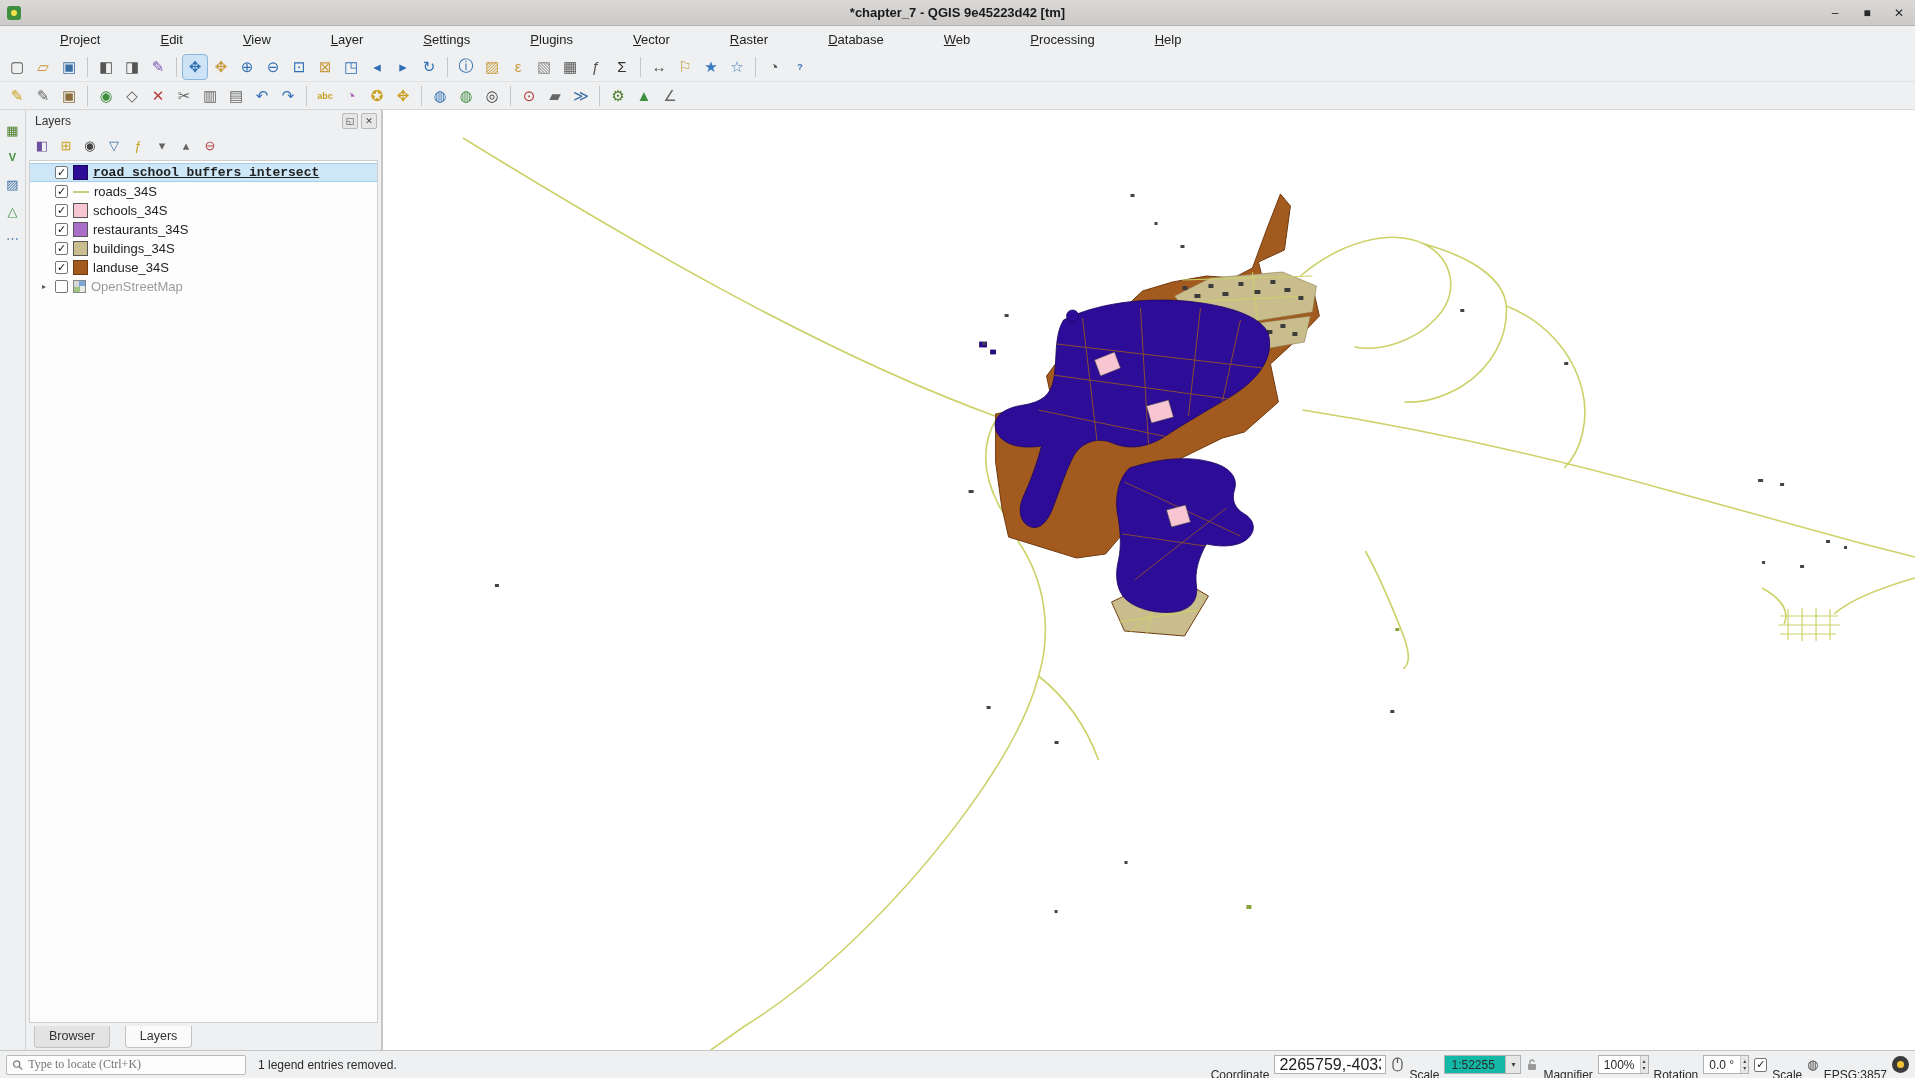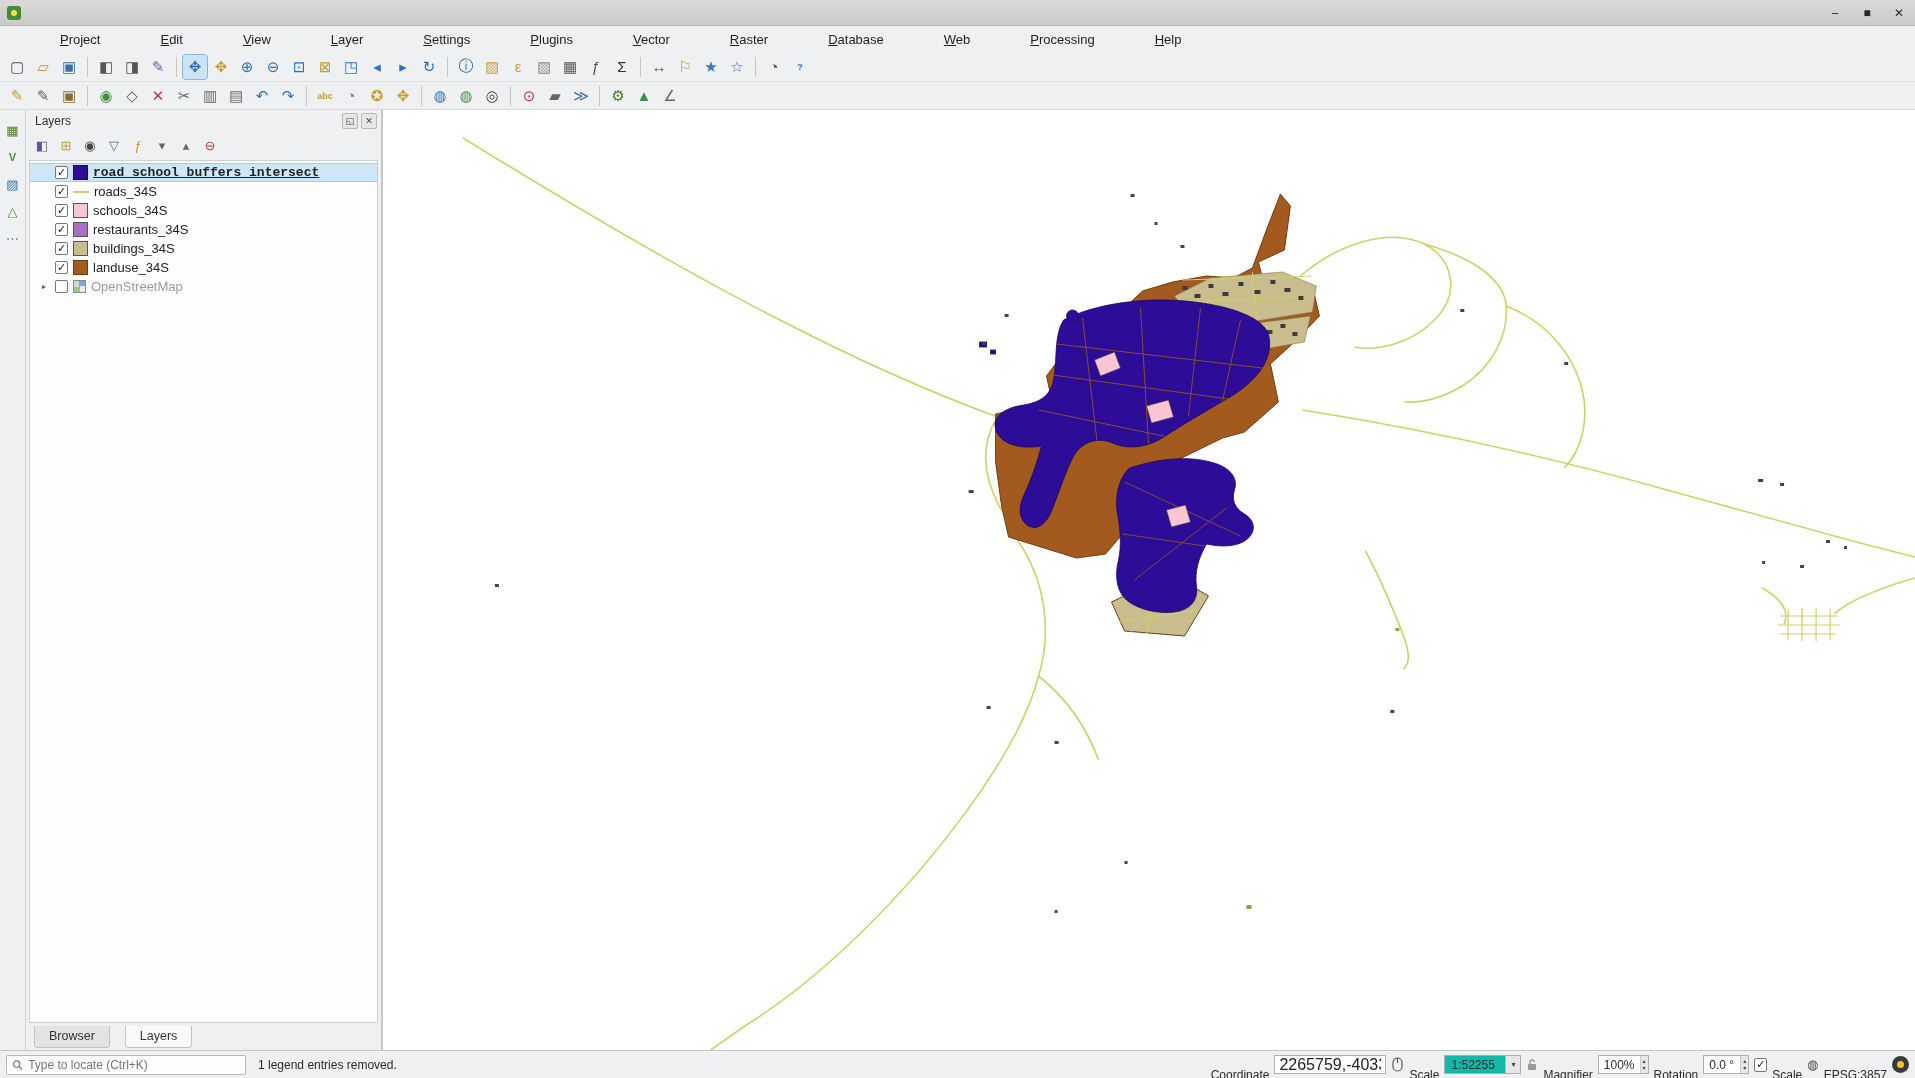--- a/index.html
+++ b/index.html
@@ -73,21 +73,21 @@
   .ptab.active { background:#fafafa; }
 
   
   .mapwrap { flex:1 1 auto; position:relative; background:#ffffff; overflow:hidden; border-left:1px solid #c6c6c6; }
   .mapwrap svg { position:absolute; inset:0; width:100%; height:100%; }
 
   
   .statusbar { height:28px; flex:0 0 28px; display:flex; align-items:center; gap:6px; padding:0 6px;
                background:#eff0f1; border-top:1px solid #c6c6c6; font-size:12px; color:#2a2a2a; }
   .locate { display:flex; align-items:center; width:240px; height:20px; border:1px solid #b9b9b9;
-            background:#fdfdfd; border-radius:2px; padding:0 5px; gap:5px; }
+            background:#fdfdfd; border-radius:2px; padding:0 5px; gap:5px;font-family:Liberation Serif, serif; }
   .locate input { border:none; outline:none; background:transparent; font-family:inherit; font-size:12px; width:100%; color:#444; }
   .sb-msg { margin-left:6px; color:#2a2a2a; }
   .sb-right { margin-left:auto; display:flex; align-items:center; gap:5px; }
   .sb-label { white-space:nowrap;margin-top:20px; }
   .sb-input { height:19px; border:1px solid #b0b0b0; background:#fff; padding:0 4px; font-size:16px;
               font-family:inherit; color:#222; }
   .coord { width:112px; }
   .combo { display:flex; align-items:center; border:1px solid #b0b0b0; background:#14b8a6; height:19px; }
   .combo-val { padding:0 6px; min-width:60px; }
   .combo-arrow { width:15px; height:100%; display:flex; align-items:center; justify-content:center;
@@ -106,20 +106,21 @@
 </style>
 </head>
 <body>
 
 <div id="app">
 
   <div class="titlebar">
     <div class="app-icon">
         <i></i>
       </div>
+    <div class="title-text">*chapter_7 - QGIS 9e45223d42 [tm]</div>
     <div class="win-controls">
       <div class="win-btn">–</div>
       <div class="win-btn">■</div>
       <div class="win-btn">✕</div>
     </div>
   </div>
 
   <div class="menubar">
       <div class="menu-item"><u>P</u>roject</div>
       <div class="menu-item"><u>E</u>dit</div>

